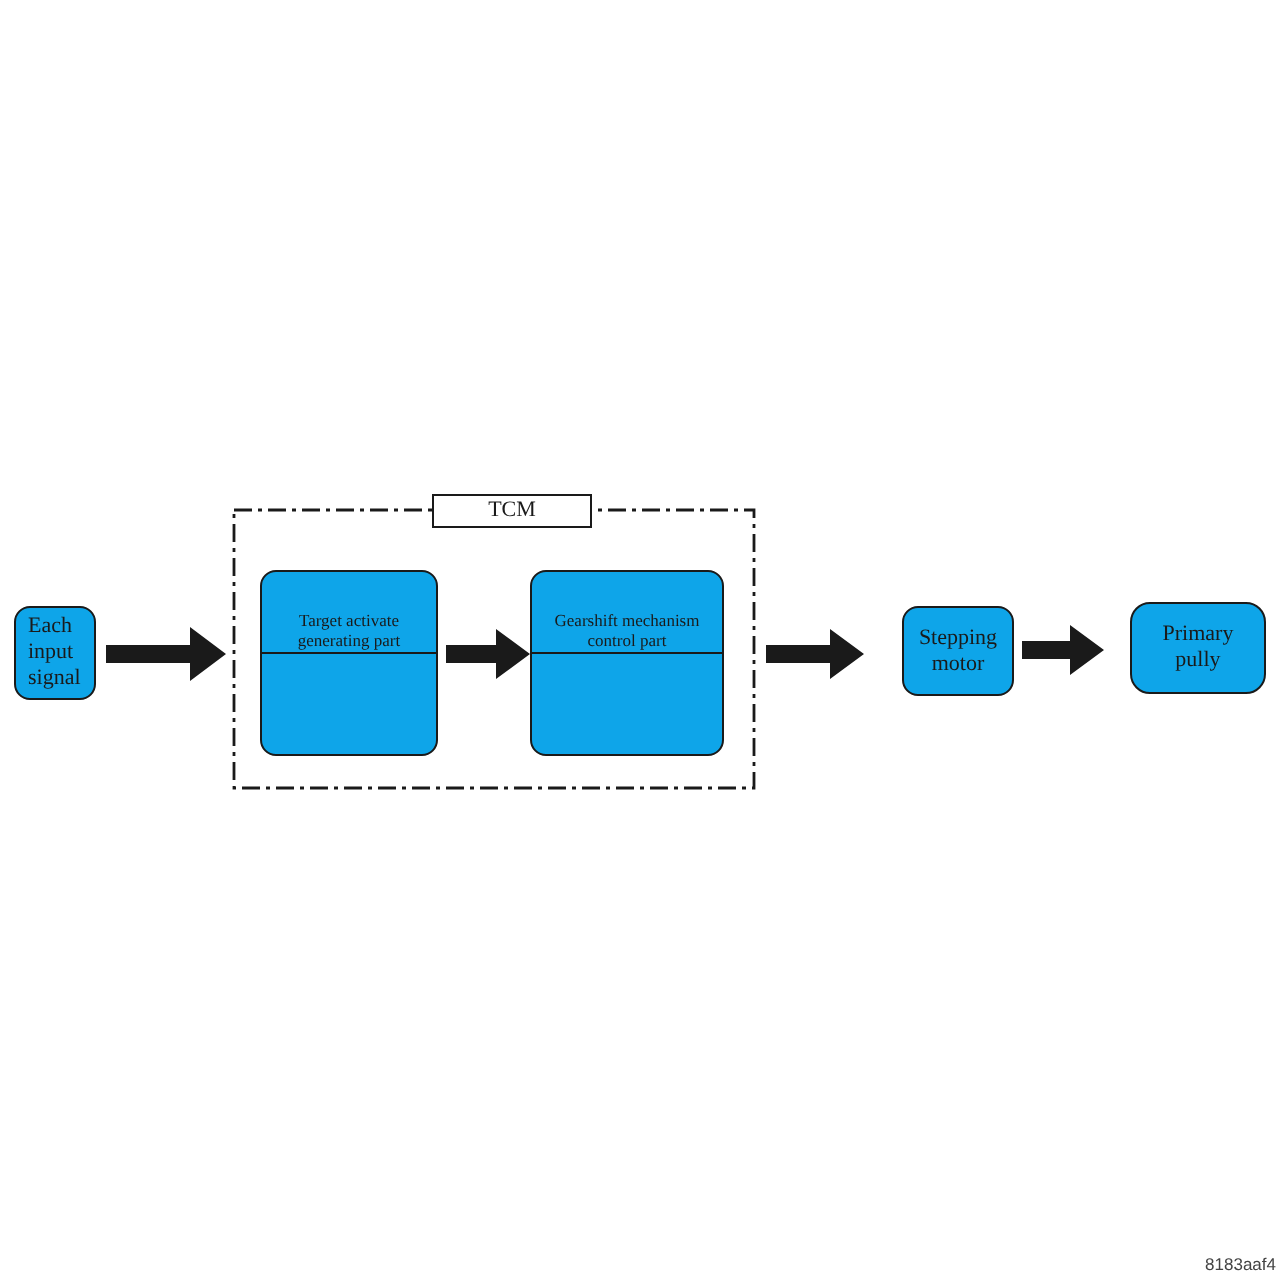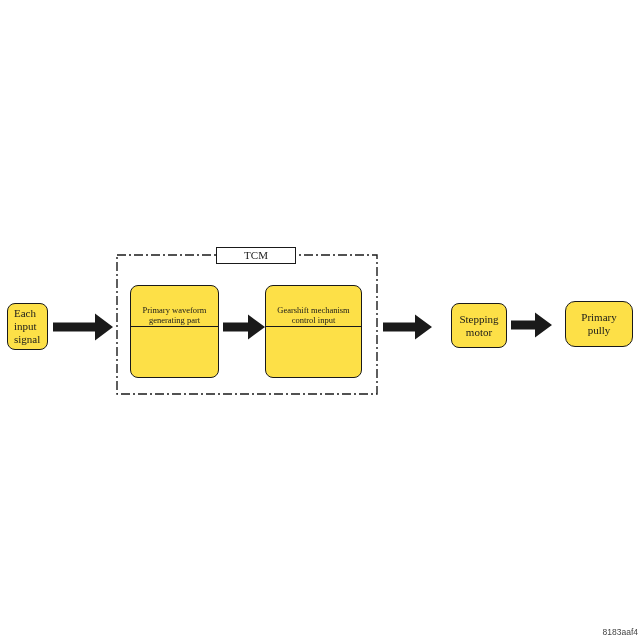--- a/index.html
+++ b/index.html
@@ -10,21 +10,21 @@
     height: 642px;
     background: #ffffff;
     font-family: "Liberation Serif", serif;
     color: #1a1a1a;
     overflow: hidden;
   }
   .node {
     position: absolute;
     border: 1.5px solid #1a1a1a;
     border-radius: 8px;
-    background: #fde047;
+    background: #0ea5e9;
     white-space: pre-line;
   }
   .terminal {
     display: flex;
     align-items: center;
     text-align: center;
     justify-content: center;
     font-size: 11px;
     line-height: 13px;
   }
@@ -90,31 +90,31 @@
     <polygon points="0,9.5 42,9.5 42,0.5 60,14 42,27.5 42,18.5 0,18.5" fill="#1a1a1a"></polygon>
   </svg>
 
   <svg class="tcm-frame" width="262" height="141" viewBox="0 0 262 141">
     <rect x="1" y="1" width="260" height="139" fill="none" stroke="#1a1a1a" stroke-width="1.4" stroke-dasharray="9 3 2 3"></rect>
   </svg>
 
   <div class="tcm-label">TCM</div>
 
   <div class="node" style="left:130px; top:285px; width:89px; height:93px;">
-    <div class="proc-header">Primary waveform
+    <div class="proc-header">Target activate
 generating part</div>
   </div>
 
   <svg class="arrow" style="left:223px; top:314px;" width="42" height="26" viewBox="0 0 42 26">
     <polygon points="0,8.5 25,8.5 25,0.5 42,13 25,25.5 25,17.5 0,17.5" fill="#1a1a1a"></polygon>
   </svg>
 
   <div class="node" style="left:265px; top:285px; width:97px; height:93px;">
     <div class="proc-header">Gearshift mechanism
-control input</div>
+control part</div>
   </div>
 
   <svg class="arrow" style="left:383px; top:314px;" width="49" height="26" viewBox="0 0 49 26">
     <polygon points="0,8.5 32,8.5 32,0.5 49,13 32,25.5 32,17.5 0,17.5" fill="#1a1a1a"></polygon>
   </svg>
 
   <div class="node terminal" style="left:451px; top:303px; width:56px; height:45px;">Stepping
 motor</div>
 
   <svg class="arrow" style="left:511px; top:312px;" width="41" height="26" viewBox="0 0 41 26">

